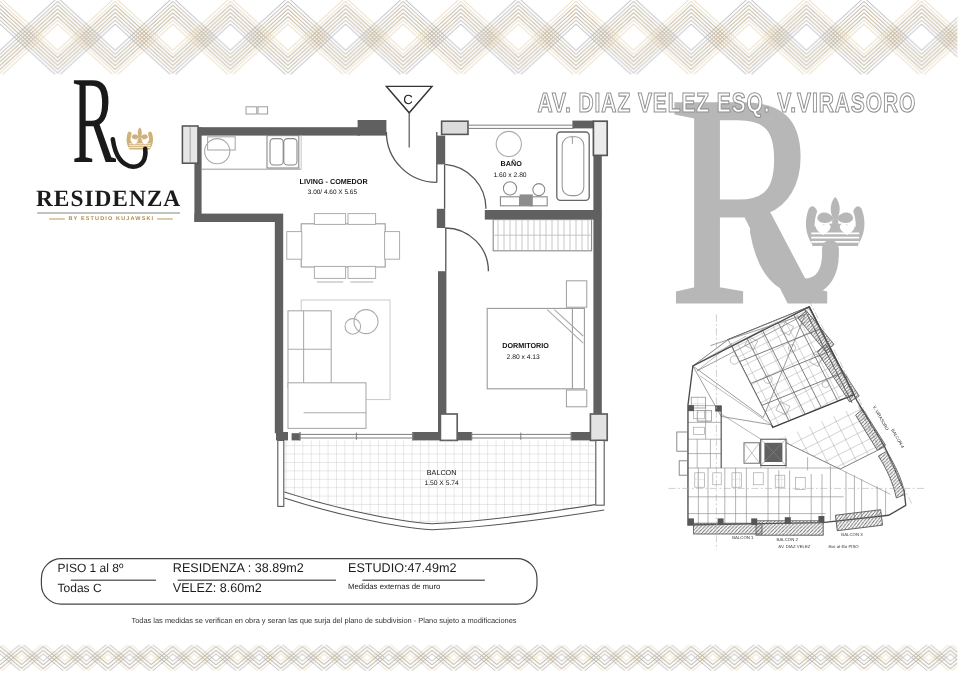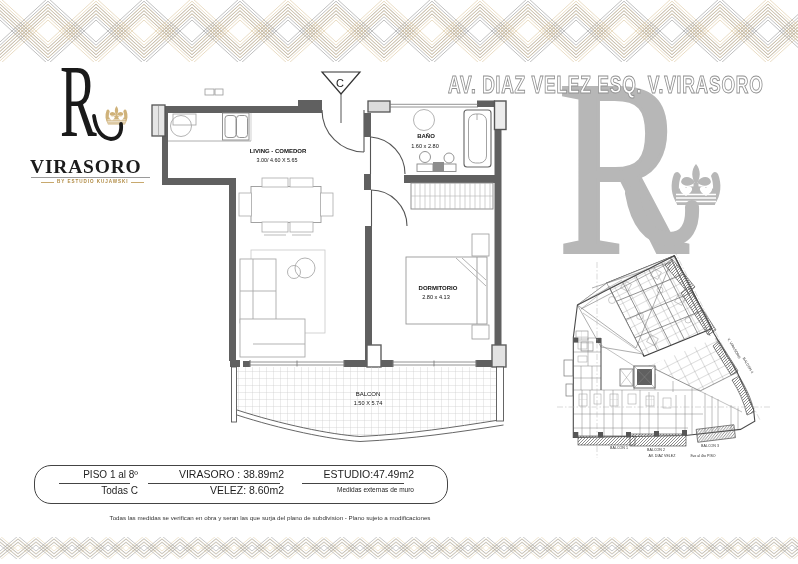--- a/index.html
+++ b/index.html
@@ -3,21 +3,21 @@
 <meta charset="utf-8">
 <style>
 html,body{margin:0;padding:0}
 body{width:798px;height:564px;position:relative;background:#fff;font-family:"Liberation Sans",sans-serif;overflow:hidden}
 .abs{position:absolute}
 #title{left:448px;top:72px;font-weight:bold;font-size:23px;color:#fff;-webkit-text-stroke:1px #919191;letter-spacing:1px;transform:scaleX(0.76);transform-origin:0 0;white-space:nowrap}
 #wmR{left:558px;top:43px;font-family:"Liberation Serif",serif;font-size:250px;color:#b7b7b7;-webkit-text-stroke:4px #b7b7b7;line-height:1;transform:scaleX(0.78);transform-origin:0 0}
 #logoR{left:60px;top:49px;font-family:"Liberation Serif",serif;font-size:104px;color:#1a1a1a;line-height:1;transform:scaleX(0.53);transform-origin:0 0}
 #residenza{left:30px;top:156px;width:120px;font-family:"Liberation Serif",serif;font-size:19.5px;font-weight:bold;color:#1b1b1b;letter-spacing:0.8px;white-space:nowrap}
 #byline{left:57px;top:178.6px;font-size:4.6px;font-weight:bold;color:#b08a42;letter-spacing:0.95px;white-space:nowrap}
-.tbltxt{position:absolute;color:#1d1d1d;text-align:right;white-space:nowrap}
+.tbltxt{position:absolute;color:#1d1d1d;text-align:left;white-space:nowrap}
 #finept{left:0px;top:514px;width:540px;text-align:center;font-size:6.2px;color:#333}
 </style>
 </head>
 <body>
 
 <svg class="abs" style="left:0;top:0" width="798" height="64">
 <defs>
 <pattern id="pat1" width="96" height="62" patternUnits="userSpaceOnUse">
 <g stroke="#8a8a8a" stroke-width="0.55" fill="none">
 <path d="M-48.0,-2.0 L0,42.0 L48.0,-2.0 M48.0,-2.0 L96,42.0 L144.0,-2.0 M-48.0,1.2 L0,45.2 L48.0,1.2 M48.0,1.2 L96,45.2 L144.0,1.2 M-48.0,4.4 L0,48.4 L48.0,4.4 M48.0,4.4 L96,48.4 L144.0,4.4 M-48.0,7.6 L0,51.6 L48.0,7.6 M48.0,7.6 L96,51.6 L144.0,7.6 M-48.0,10.8 L0,54.8 L48.0,10.8 M48.0,10.8 L96,54.8 L144.0,10.8 M-48.0,14.0 L0,58.0 L48.0,14.0 M48.0,14.0 L96,58.0 L144.0,14.0"></path>
@@ -437,38 +437,38 @@
 </svg>
 
 <svg class="abs" style="left:88px;top:112px" width="42" height="36" viewBox="0 0 42 36">
 <path d="M6,4 C8,18 14,26 23,27 C31,27 34,20 33,12" fill="none" stroke="#1a1a1a" stroke-width="3.8" stroke-linecap="round"></path>
 </svg>
 
 <svg class="abs" style="left:615px;top:185px" width="100" height="70" viewBox="0 0 100 70">
 <path d="M17,8 C22,36 33,52 53,54 C72,55 78,40 77,22" fill="none" stroke="#b7b7b7" stroke-width="14" stroke-linecap="round"></path>
 </svg>
 
-<div class="abs" id="residenza">VIRASORO</div>
+<div class="abs" id="residenza">RESIDENZA</div>
 
 <div class="abs" style="left:31px;top:177px;width:119px;border-top:1px solid #9a9a9a"></div>
 
 <div class="abs" id="byline">BY ESTUDIO KUJAWSKI</div>
 
 <div class="abs" style="left:41px;top:181.5px;width:13px;border-top:1px solid #c8a96e"></div>
 <div class="abs" style="left:131px;top:181.5px;width:13px;border-top:1px solid #c8a96e"></div>
 
 <div class="abs" style="left:34px;top:465px;width:412px;height:37px;border:1.3px solid #444;border-radius:17px"></div>
 
 <div class="tbltxt" style="left:48px;top:469px;width:90px;font-size:10px">PISO 1 al 8º</div>
 
 <div class="abs" style="left:59px;top:482.5px;width:71px;border-top:1px solid #444"></div>
 
 <div class="tbltxt" style="left:48px;top:484.5px;width:90px;font-size:10px">Todas C</div>
 
-<div class="tbltxt" style="left:144px;top:468px;width:140px;font-size:10.5px">VIRASORO : 38.89m2</div>
+<div class="tbltxt" style="left:144px;top:468px;width:140px;font-size:10.5px">RESIDENZA : 38.89m2</div>
 
 <div class="abs" style="left:148px;top:482.5px;width:132px;border-top:1px solid #444"></div>
 
 <div class="tbltxt" style="left:144px;top:484px;width:140px;font-size:10.5px">VELEZ: 8.60m2</div>
 
 <div class="tbltxt" style="left:290px;top:468px;width:124px;font-size:10.5px">ESTUDIO:47.49m2</div>
 
 <div class="abs" style="left:302px;top:482.5px;width:102px;border-top:1px solid #444"></div>
 
 <div class="tbltxt" style="left:290px;top:486px;width:124px;font-size:6.5px">Medidas externas de muro</div>

